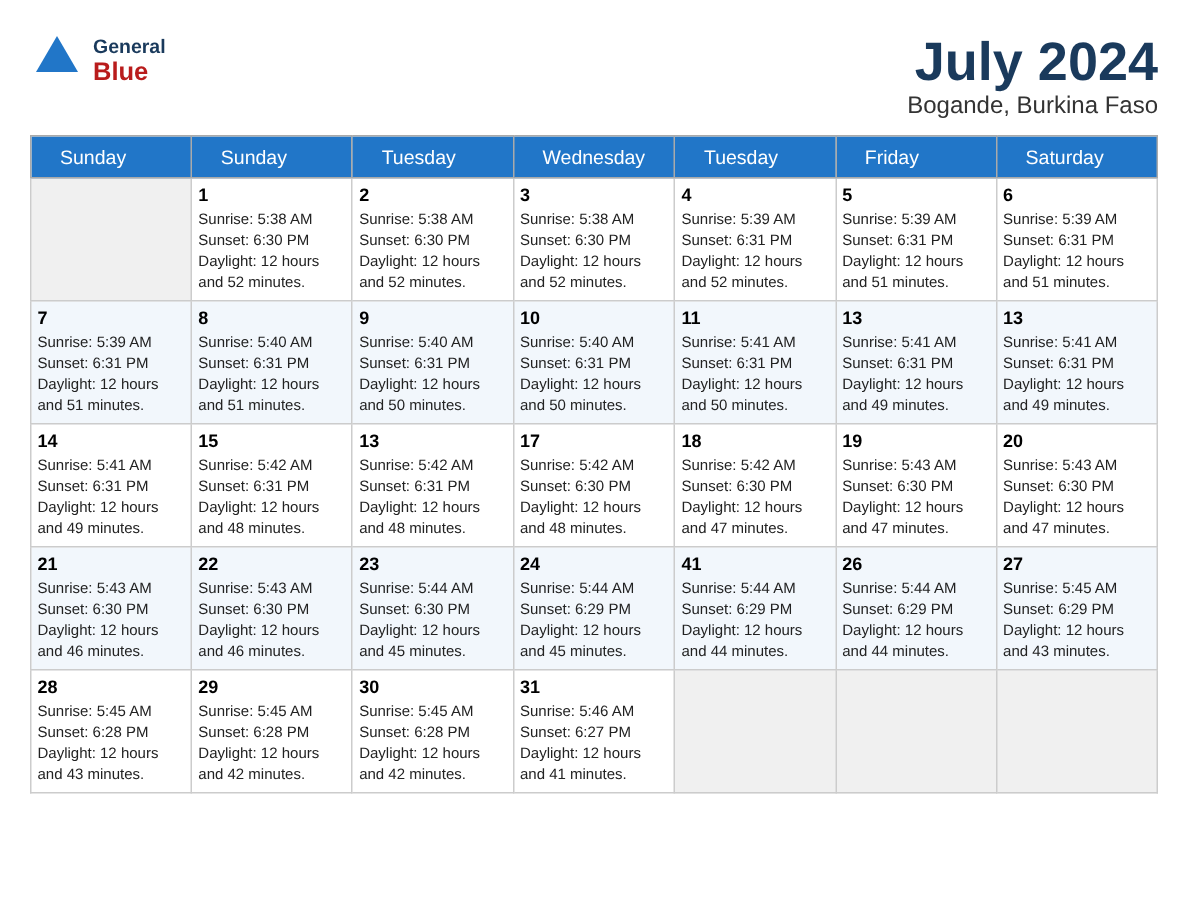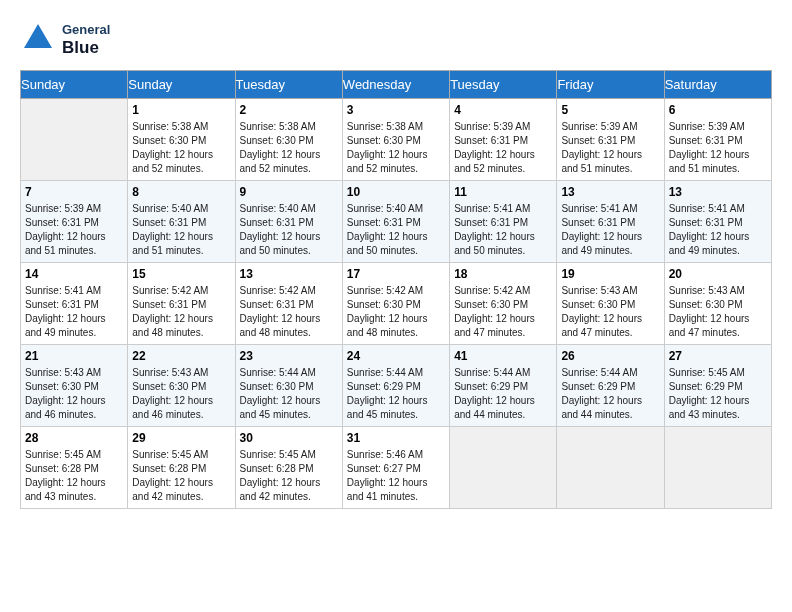--- a/index.html
+++ b/index.html
@@ -33,21 +33,21 @@
       color: #333;
     }
     table {
       width: 100%;
       border-collapse: collapse;
       font-size: 10.5px;
     }
     thead th {
       background-color: #2176c8;
       color: #fff;
-      padding: 6px 0;
+      padding: 6px 19px;
       text-align: left;
       font-size: 13px;
       font-weight: normal;
       border: 1px solid #aaa;
     }
     td {
       border: 1px solid #ccc;
       vertical-align: top;
       padding: 4px;
       min-height: 80px;
@@ -85,22 +85,26 @@
 
 <div class="header">
   <div class="logo">
     <div>
       <svg width="36" height="36" viewBox="0 0 36 36">
         <polygon points="18,4 32,28 4,28" fill="#2176c8"></polygon>
       </svg>
     </div>
     <div style="margin-left:6px;">
       <div style="font-size:13px;font-weight:bold;color:#1a3a5c;line-height:1.2;">General</div>
-      <div style="font-size:17px;font-weight:bold;color:#0f172a;line-height:1.2;">Blue</div>
+      <div style="font-size:17px;font-weight:bold;color:#b91c1c;line-height:1.2;">Blue</div>
     </div>
+  </div>
+  <div class="title-block">
+    <div class="month-title">July 2024</div>
+    <div class="location">Bogande, Burkina Faso</div>
   </div>
 </div>
 
 <table>
   <thead>
     <tr>
     <th>Sunday</th>
         <th>Sunday</th>
         <th>Tuesday</th>
         <th>Wednesday</th>

